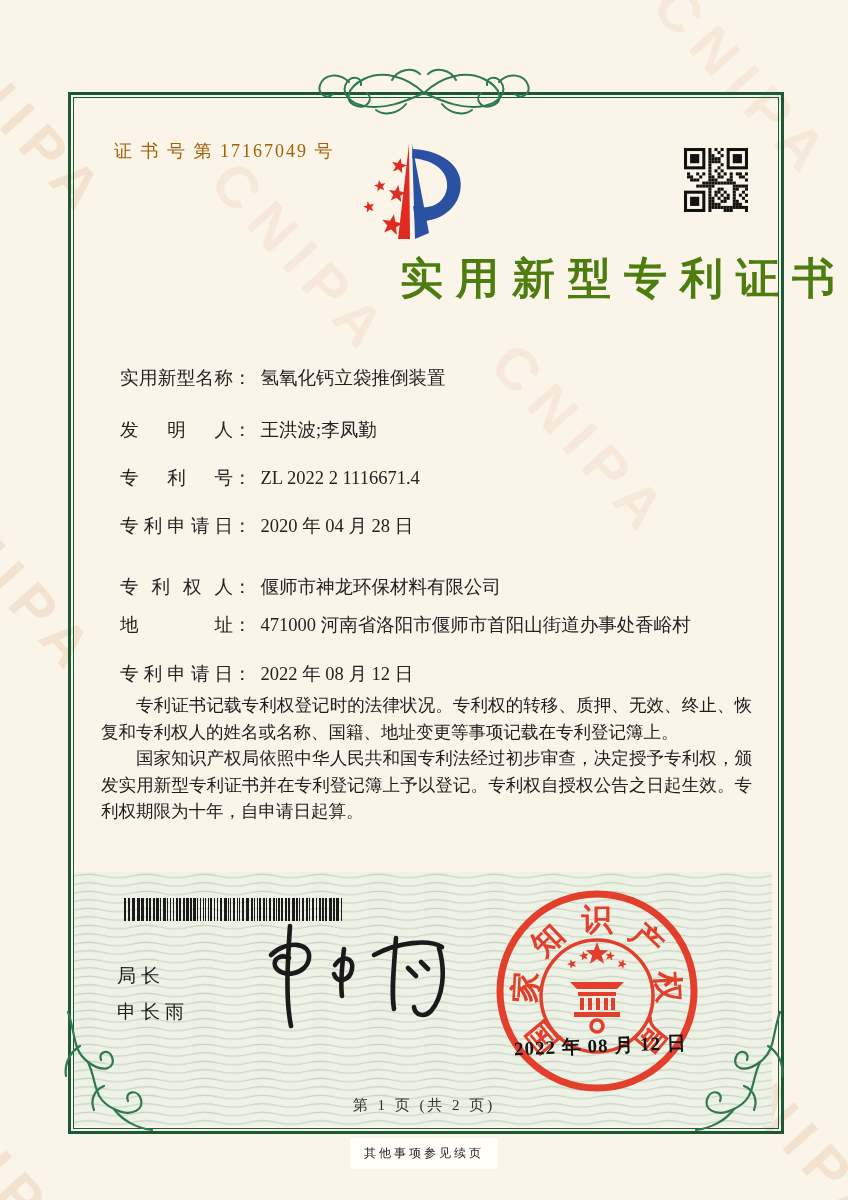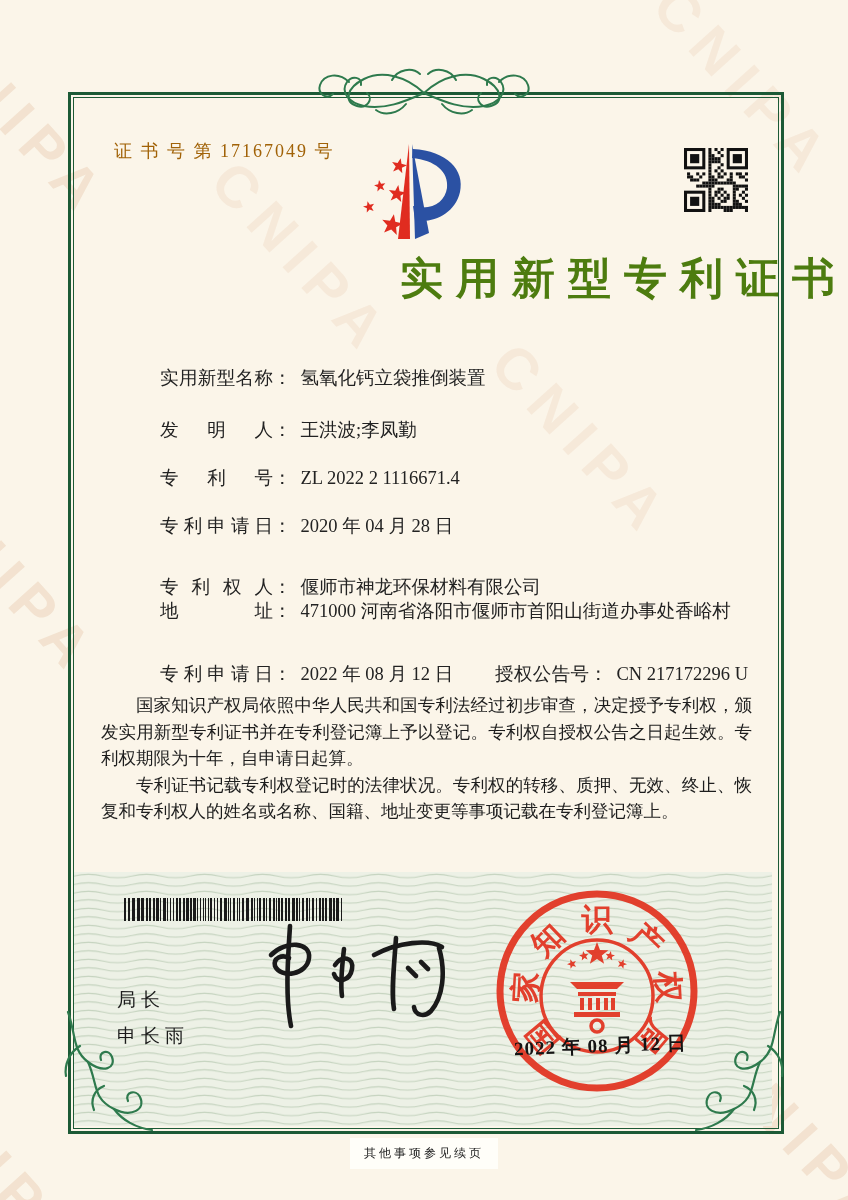--- a/index.html
+++ b/index.html
@@ -18,32 +18,32 @@
   .flourish{position:absolute;z-index:4;}
   
   .certno{position:absolute;left:114px;top:139px;font-size:18px;letter-spacing:2px;color:#a16207;z-index:5;}
   .logo{position:absolute;left:352px;top:136px;z-index:5;}
   .qr{position:absolute;left:684px;top:148px;z-index:5;}
   .title{position:absolute;left:0;right:0;top:250px;text-align:right;font-size:43px;font-weight:bold;
          letter-spacing:13px;color:#4d7c0f;z-index:5;white-space:nowrap;}
   
   .fields{position:absolute;left:120px;top:358px;width:640px;font-size:18.5px;z-index:5;}
   .frow{position:absolute;left:0;white-space:nowrap;}
-  .flabel{display:inline-block;width:113px;text-align:justify;text-align-last:justify;vertical-align:top;margin-left:40px;}
+  .flabel{display:inline-block;width:113px;text-align:justify;text-align-last:justify;vertical-align:top;}
   .fcolon{display:inline-block;margin-right:9px;}
   .fgroup2{position:absolute;left:335px;top:0;}
   .fgroup2 .flabel{width:94px;}
   
   .paras{position:absolute;left:101px;top:692px;width:651px;font-size:17.5px;line-height:26.5px;
          text-align:justify;color:#1d1d1d;z-index:5;}
   .paras p{margin:0;text-indent:2em;}
   
   .barcode{position:absolute;left:124px;top:898px;z-index:5;}
   .officer{position:absolute;font-family:"Liberation Sans","DejaVu Sans",sans-serif;font-size:19px;
-           letter-spacing:5px;color:#1b1b1b;z-index:5;margin-top:24px;}
+           letter-spacing:5px;color:#1b1b1b;z-index:5;}
   .sig{position:absolute;left:238px;top:912px;z-index:5;}
   .seal{position:absolute;left:492px;top:886px;z-index:6;}
   .sealdate{position:absolute;left:514px;top:1033px;width:180px;font-size:19px;font-weight:bold;
             color:#141414;letter-spacing:1px;transform:rotate(-2deg);z-index:7;white-space:nowrap;}
   .pageinfo{position:absolute;left:0;right:0;top:1096px;text-align:center;font-size:15px;
             letter-spacing:3px;color:#333;z-index:5;}
   .contwrap{position:absolute;left:0;right:0;top:1138px;text-align:center;z-index:5;}
   .contbox{display:inline-block;background:#fffef9;padding:7px 14px;font-size:12px;letter-spacing:3px;color:#222;}
 </style>
 </head>
@@ -274,34 +274,31 @@
     </div>
     <div class="frow" style="top:107px">
       <span class="flabel">专利号</span><span class="fcolon">：</span><span>ZL 2022 2 1116671.4</span>
     </div>
     <div class="frow" style="top:155px">
       <span class="flabel">专利申请日</span><span class="fcolon">：</span><span>2020 年 04 月 28 日</span>
     </div>
     <div class="frow" style="top:216px">
       <span class="flabel">专利权人</span><span class="fcolon">：</span><span>偃师市神龙环保材料有限公司</span>
     </div>
-    <div class="frow" style="top:240px">
+    <div class="frow" style="top:254px">
       <span class="flabel">地址</span><span class="fcolon">：</span><span>471000 河南省洛阳市偃师市首阳山街道办事处香峪村</span>
     </div>
     <div class="frow" style="top:303px;width:640px">
       <span class="flabel">专利申请日</span><span class="fcolon">：</span><span>2022 年 08 月 12 日</span>
-      <span class="fgroup2">
-        <span class="flabel">授权公告号</span><span class="fcolon">：</span><span>CN 217172296 U</span>
-      </span>
     </div>
   </div>
 
   <div class="paras">
+    <p>专利证书记载专利权登记时的法律状况。专利权的转移、质押、无效、终止、恢复和专利权人的姓名或名称、国籍、地址变更等事项记载在专利登记簿上。</p>
     <p>国家知识产权局依照中华人民共和国专利法经过初步审查，决定授予专利权，颁发实用新型专利证书并在专利登记簿上予以登记。专利权自授权公告之日起生效。专利权期限为十年，自申请日起算。</p>
-    <p>专利证书记载专利权登记时的法律状况。专利权的转移、质押、无效、终止、恢复和专利权人的姓名或名称、国籍、地址变更等事项记载在专利登记簿上。</p>
   </div>
 
   <svg class="barcode" id="barcode" width="222" height="23">
       <rect x="0" y="0" width="2" height="23" fill="#1a1a1a"></rect>
       <rect x="4" y="0" width="2" height="23" fill="#1a1a1a"></rect>
       <rect x="8" y="0" width="3" height="23" fill="#1a1a1a"></rect>
       <rect x="13" y="0" width="3" height="23" fill="#1a1a1a"></rect>
       <rect x="17" y="0" width="3" height="23" fill="#1a1a1a"></rect>
       <rect x="22" y="0" width="2" height="23" fill="#1a1a1a"></rect>
       <rect x="25" y="0" width="2" height="23" fill="#1a1a1a"></rect>
@@ -408,18 +405,19 @@
         <rect x="104" y="112" width="4" height="12"></rect>
         <rect x="112" y="112" width="4" height="12"></rect>
         <rect x="119" y="112" width="4" height="12"></rect>
         <rect x="82" y="126" width="46" height="5"></rect>
         <circle cx="105" cy="140" r="6" fill="none" stroke="#e23320" stroke-width="3.5"></circle>
       </g>
     </g>
   </svg>
   <div class="sealdate">2022 年 08 月 12 日</div>
 
+  <div class="pageinfo">第 1 页 (共 2 页)</div>
 
   <div class="contwrap">
     <span class="contbox">其他事项参见续页</span>
   </div>
 
 </div>
 
 </body></html>

